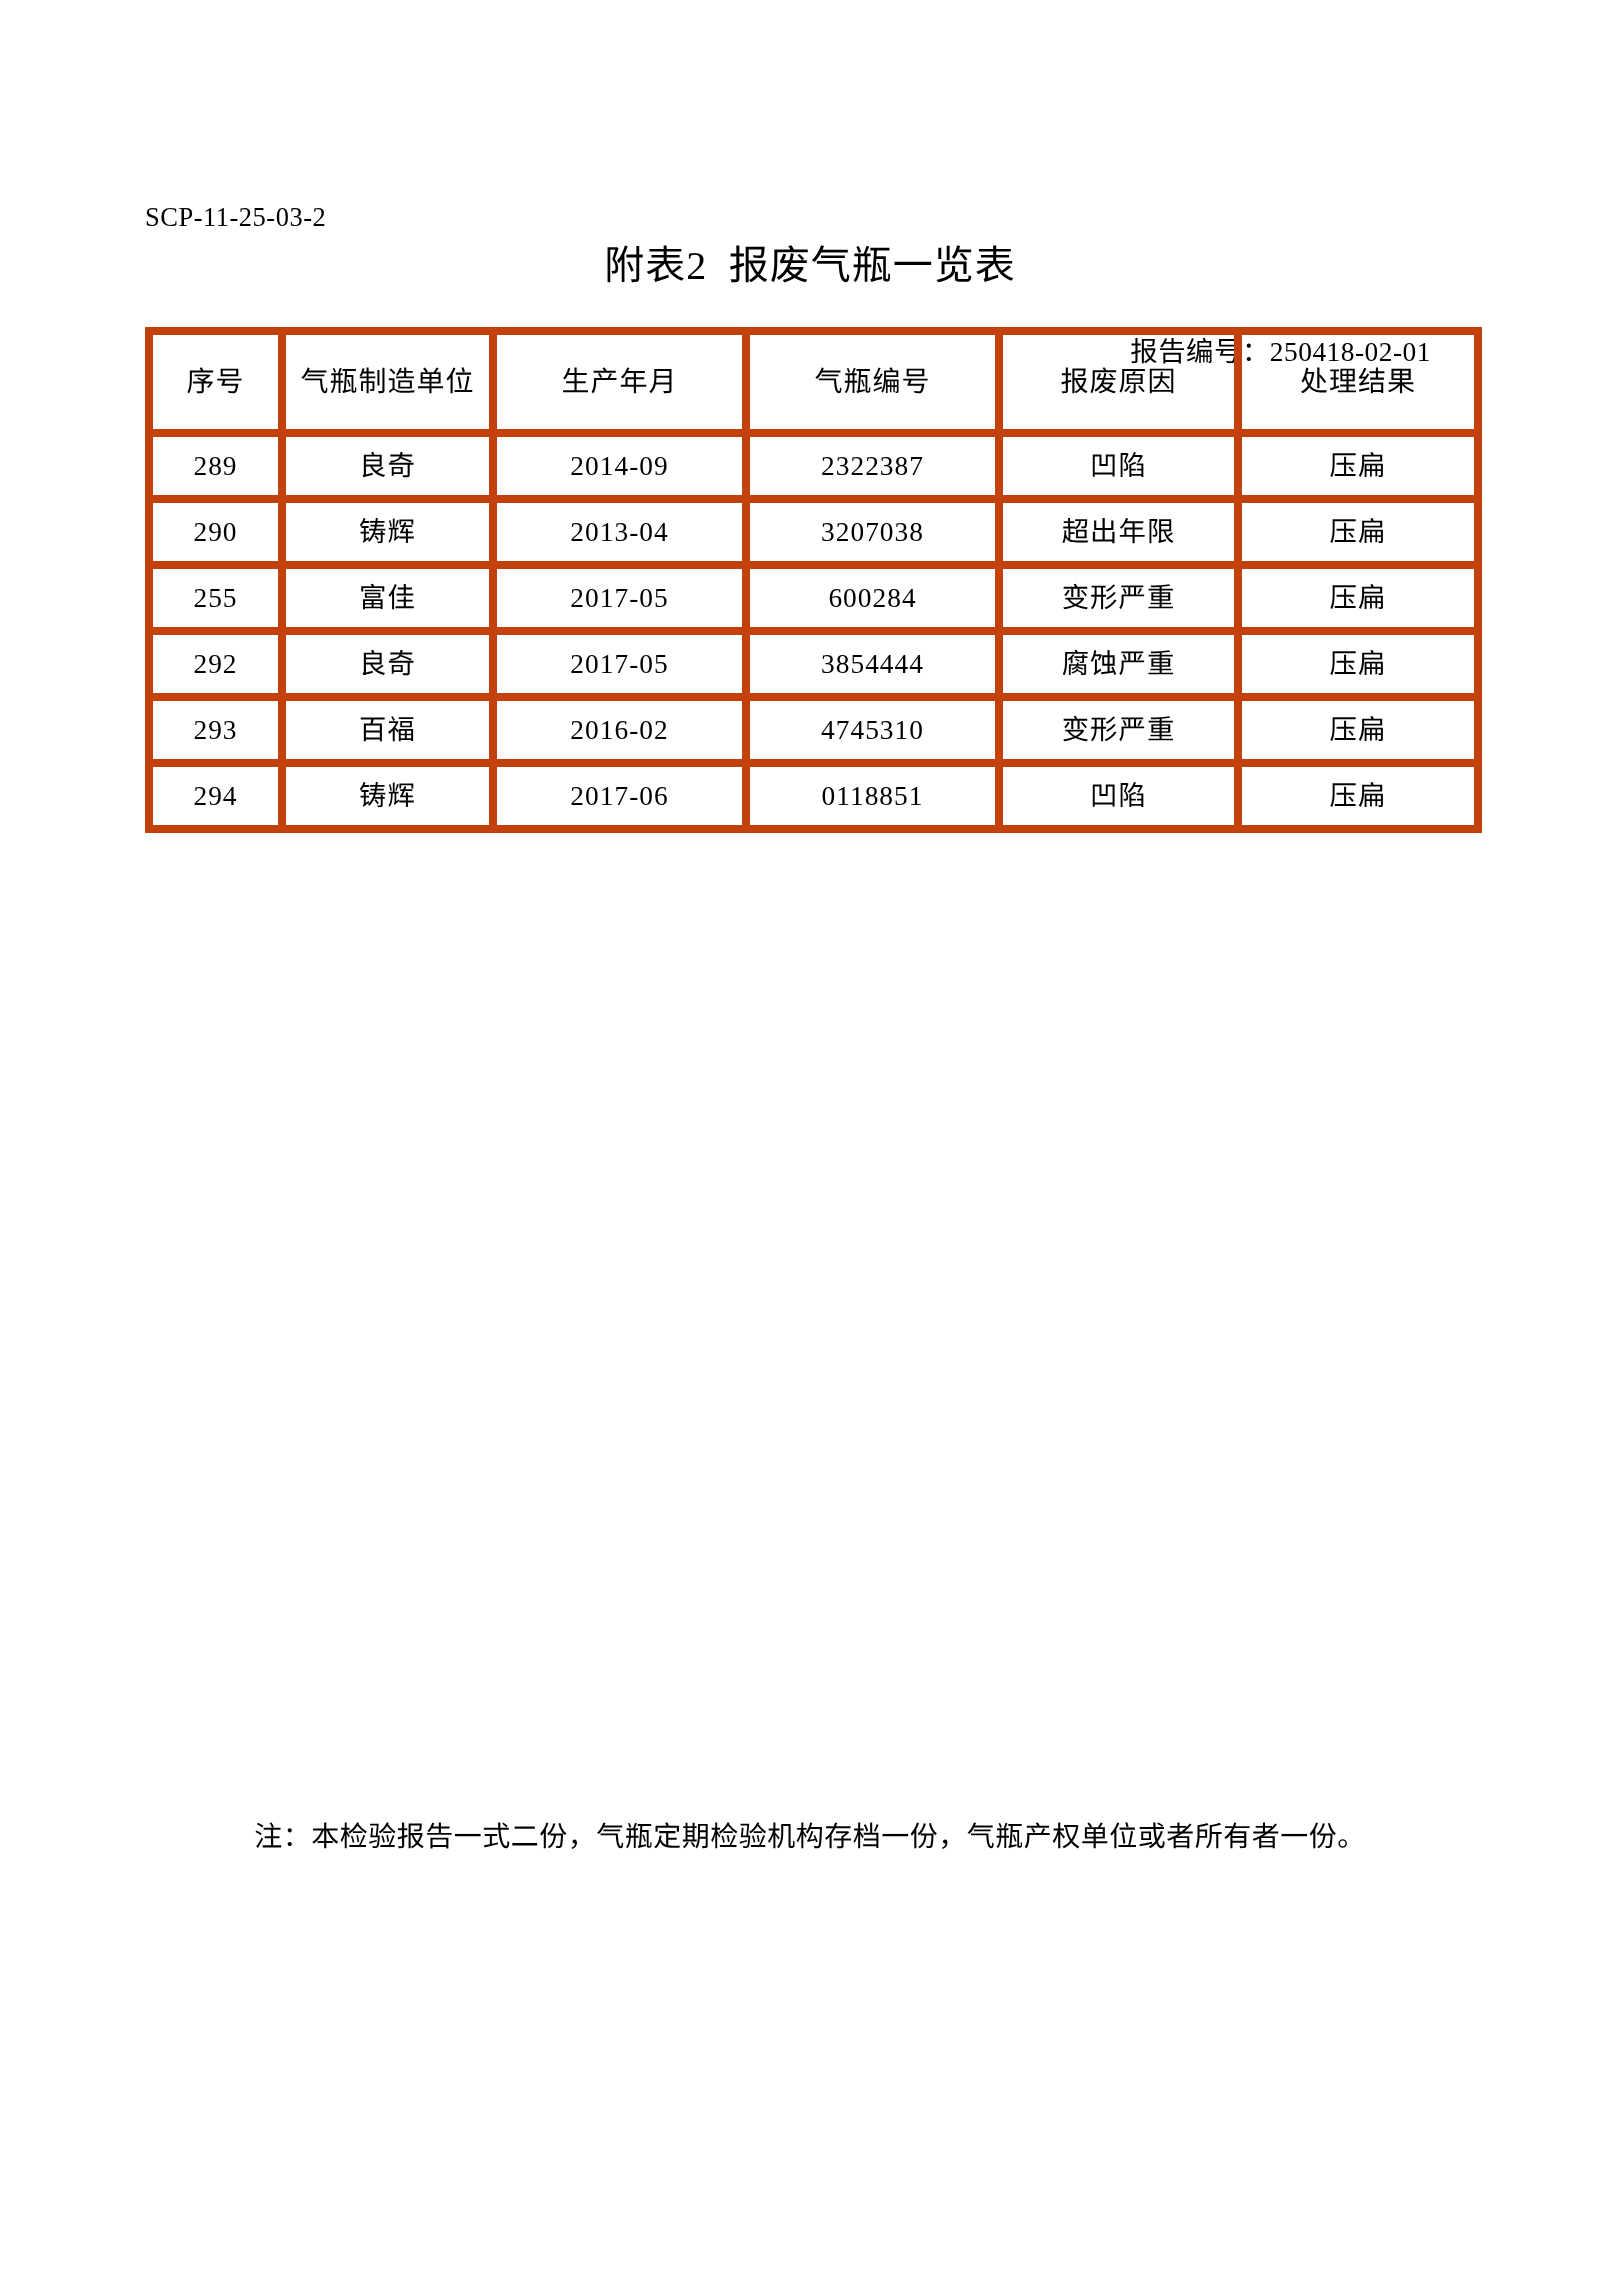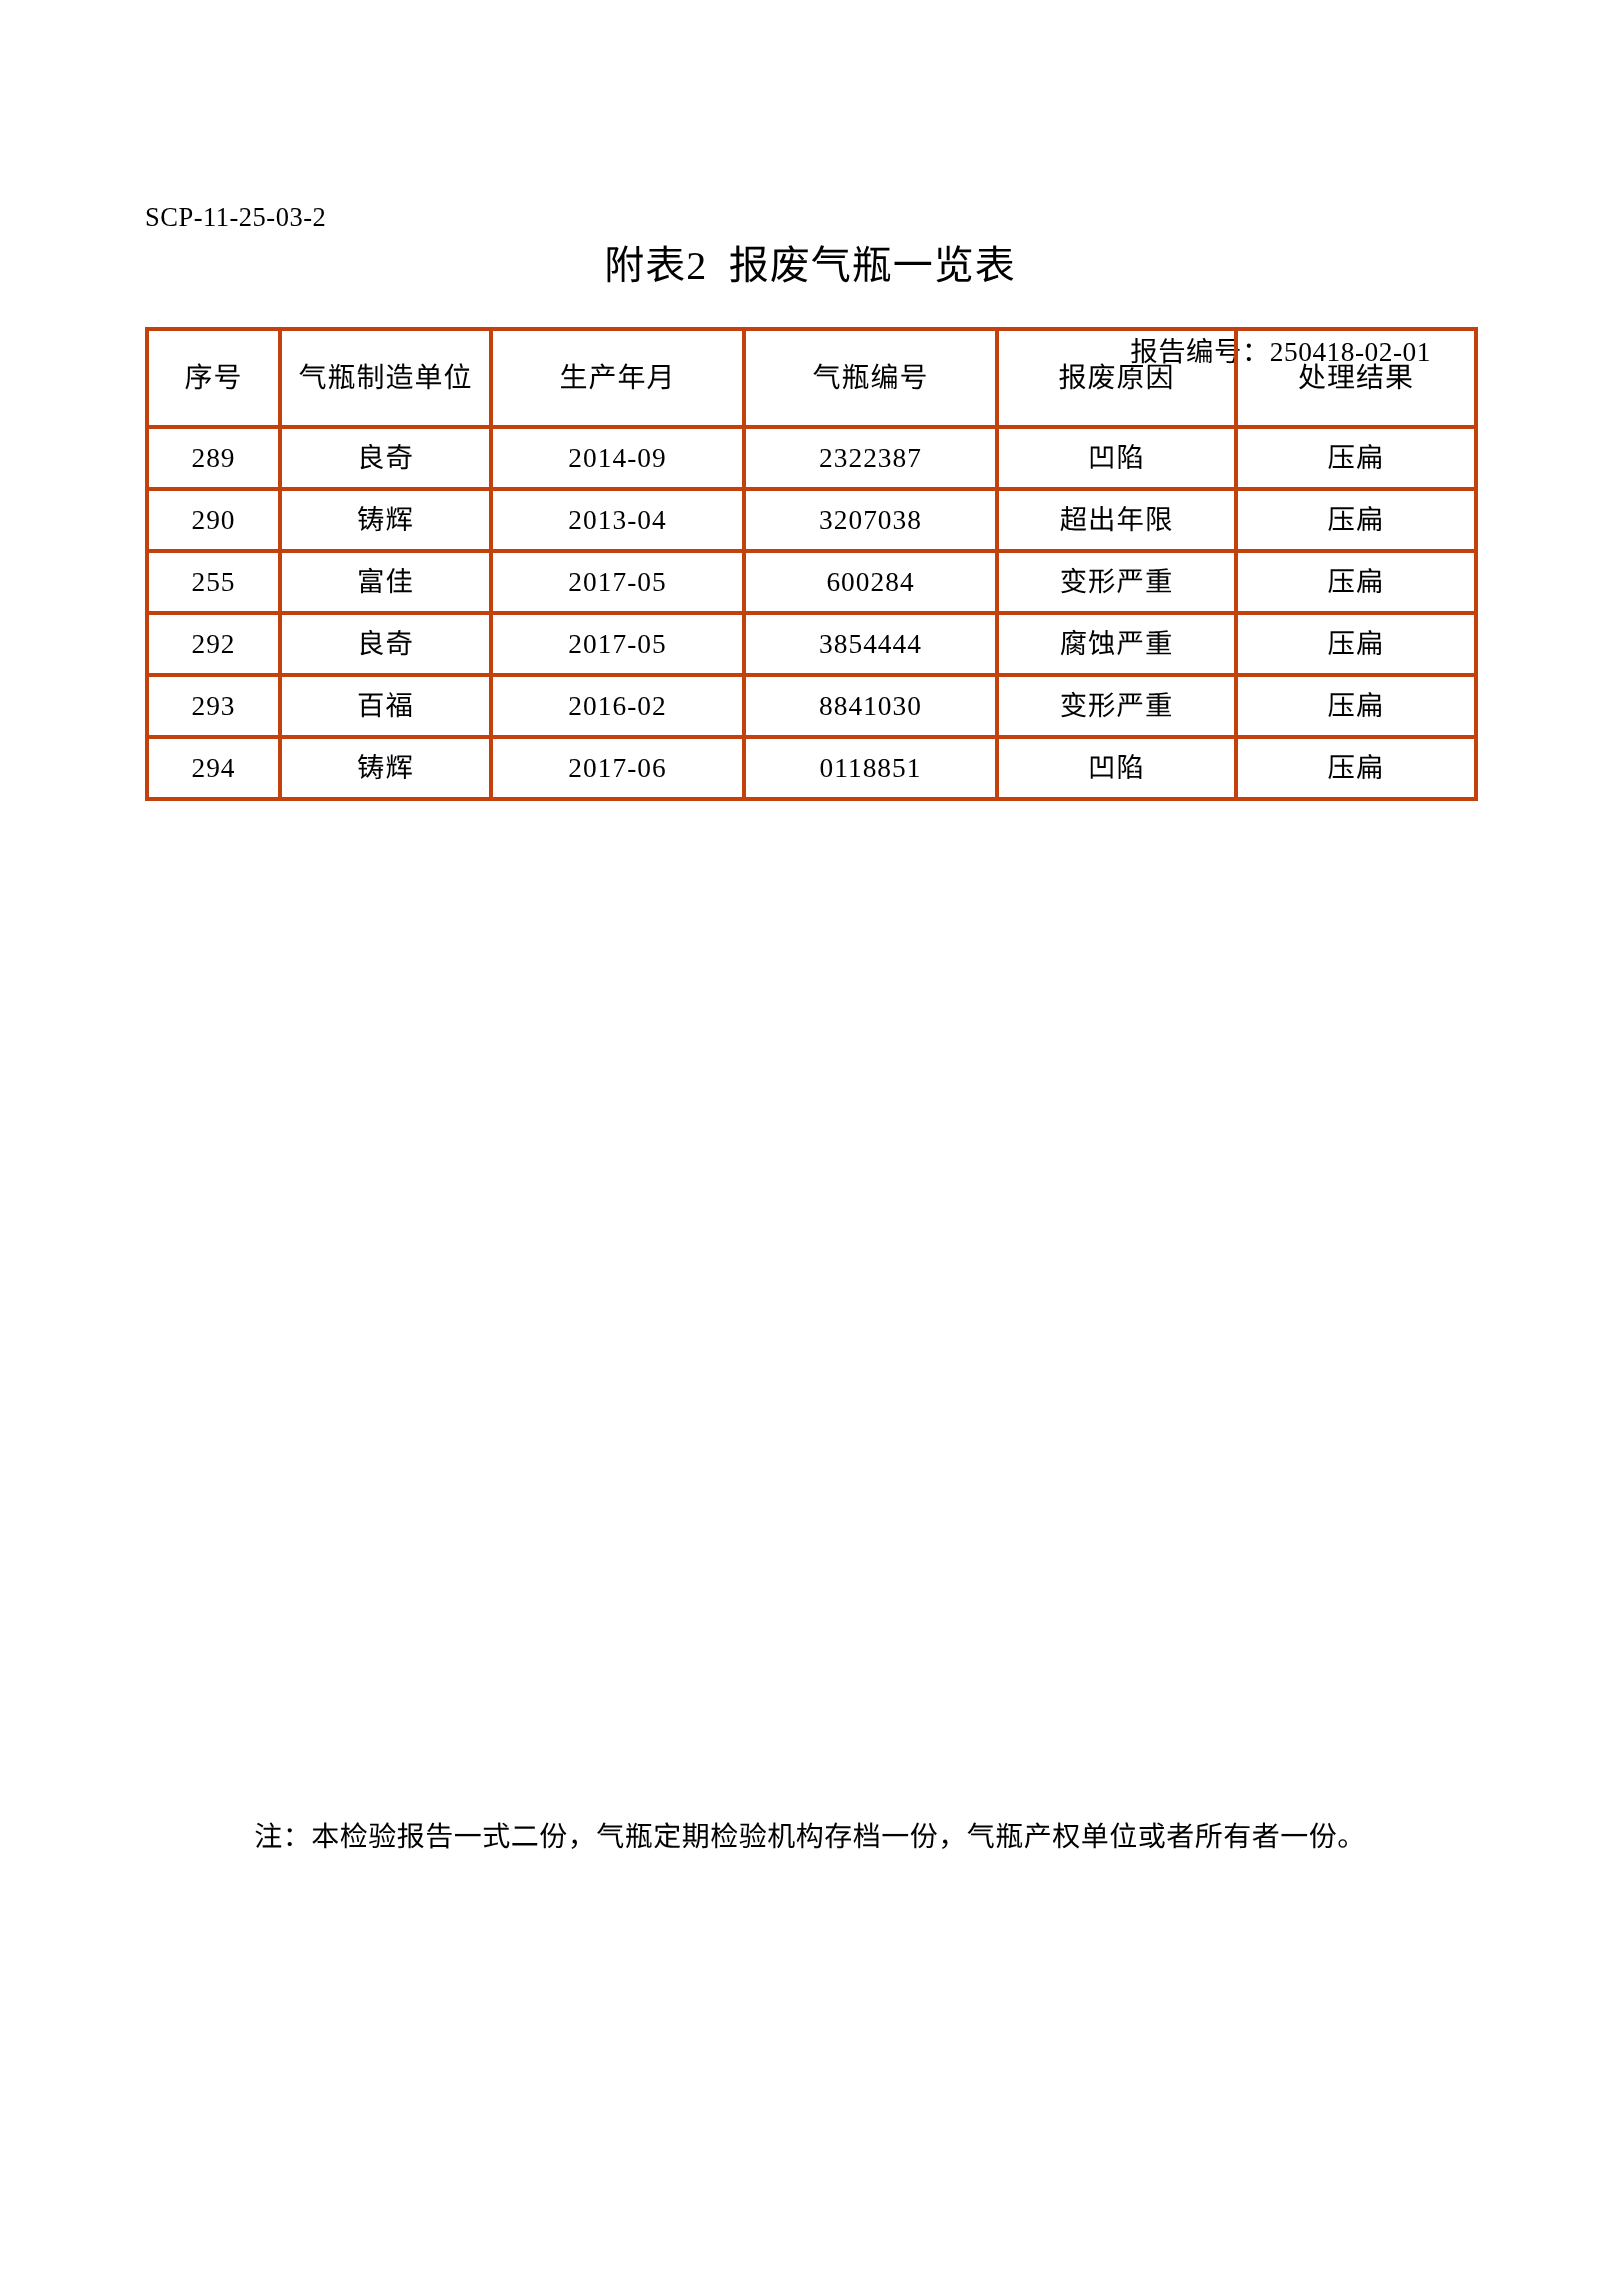--- a/index.html
+++ b/index.html
@@ -69,21 +69,21 @@
     width: 1329px;
   }
   table.scrap-table {
     border-collapse: collapse;
     width: 100%;
     table-layout: fixed;
     font-size: 27.4px;
   }
   table.scrap-table th,
   table.scrap-table td {
-    border: 4px solid #c2410c;
+    border: 8px solid #c2410c;
     text-align: center;
     vertical-align: middle;
     font-weight: normal;
     padding: 0;
     height: 58px;
     line-height: 58px;
     white-space: nowrap;
     letter-spacing: 1px;
   }
   table.scrap-table thead th {
@@ -181,21 +181,21 @@
           <td>良奇</td>
           <td class="cell-num">2017-05</td>
           <td class="cell-num">3854444</td>
           <td>腐蚀严重</td>
           <td>压扁</td>
         </tr>
         <tr>
           <td class="cell-num">293</td>
           <td>百福</td>
           <td class="cell-num">2016-02</td>
-          <td class="cell-num">8841030</td>
+          <td class="cell-num">4745310</td>
           <td>变形严重</td>
           <td>压扁</td>
         </tr>
         <tr>
           <td class="cell-num">294</td>
           <td>铸辉</td>
           <td class="cell-num">2017-06</td>
           <td class="cell-num">0118851</td>
           <td>凹陷</td>
           <td>压扁</td>

